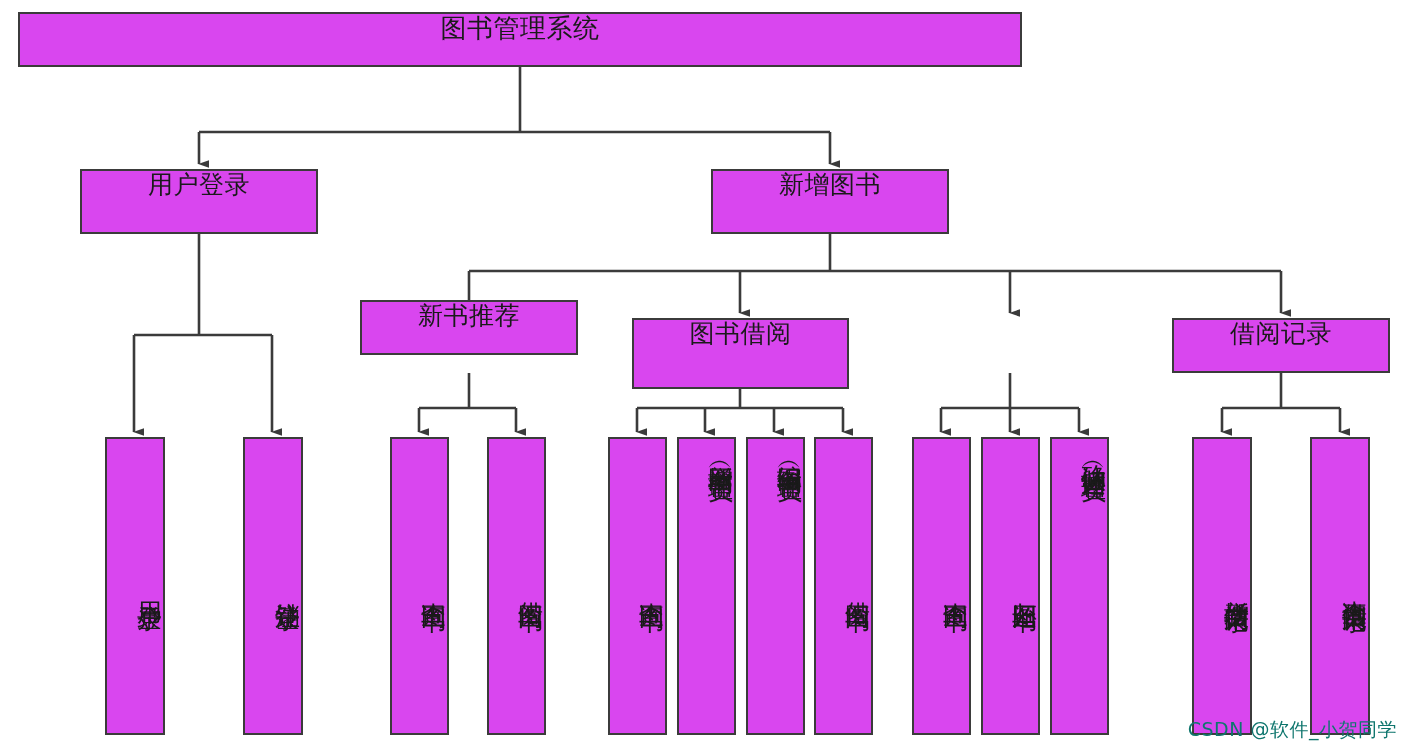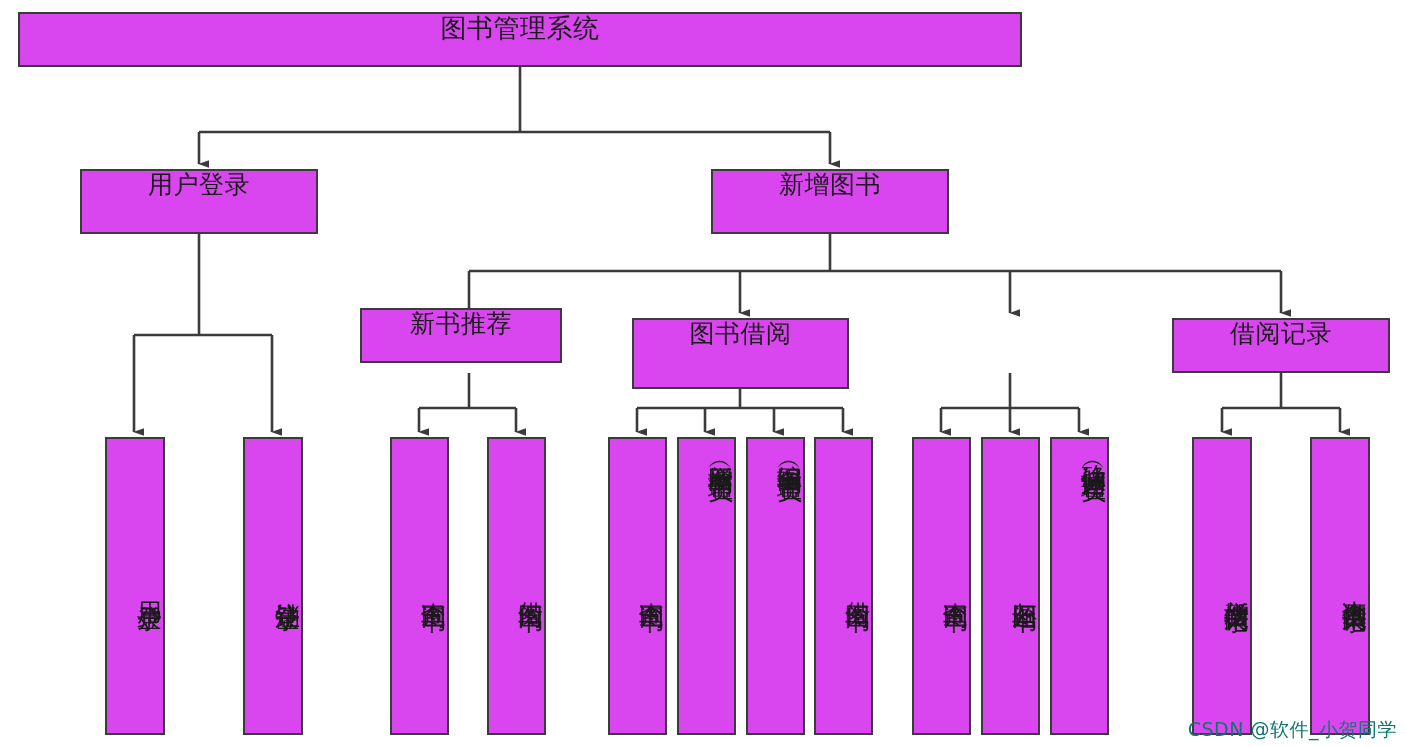--- a/index.html
+++ b/index.html
@@ -129,21 +129,21 @@
   </div>
 
   <div class="node horiz" style="left:80px; top:169px; width:238px; height:65px;">
     <span class="node-label">用户登录</span>
   </div>
 
   <div class="node horiz" style="left:711px; top:169px; width:238px; height:65px;">
     <span class="node-label">新增图书</span>
   </div>
 
-  <div class="node horiz" style="left:360px; top:308px; width:202px; height:55px;">
+  <div class="node horiz" style="left:360px; top:300px; width:218px; height:55px;">
     <span class="node-label">新书推荐</span>
   </div>
 
   <div class="node horiz" style="left:632px; top:318px; width:217px; height:71px;">
     <span class="node-label">图书借阅</span>
   </div>
 
 
   <div class="node horiz" style="left:1172px; top:318px; width:218px; height:55px;">
     <span class="node-label">借阅记录</span>

